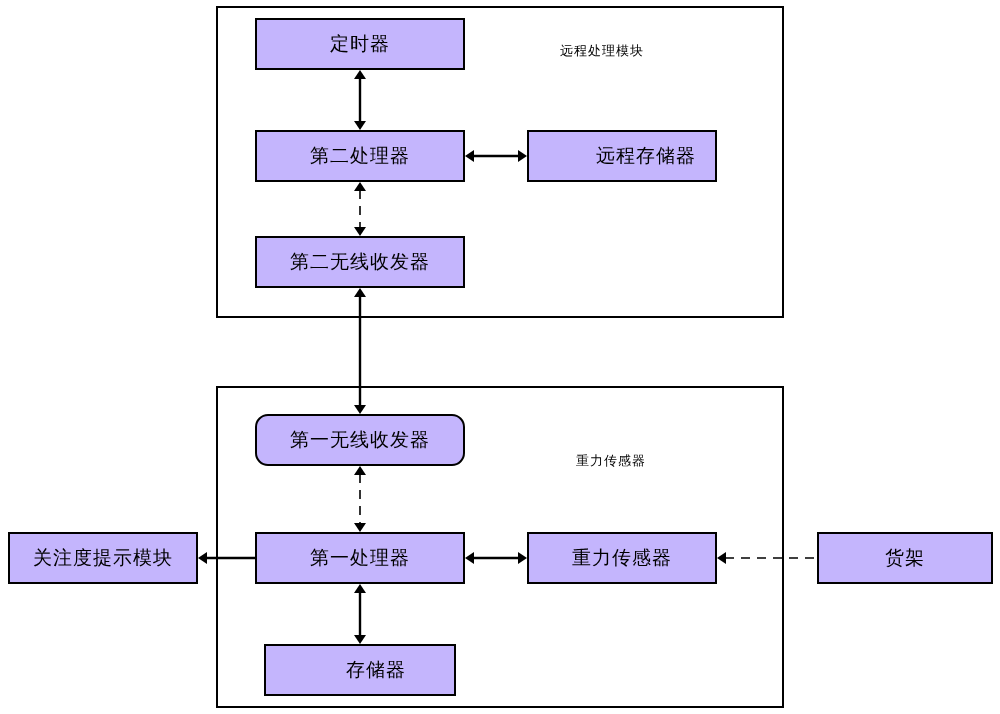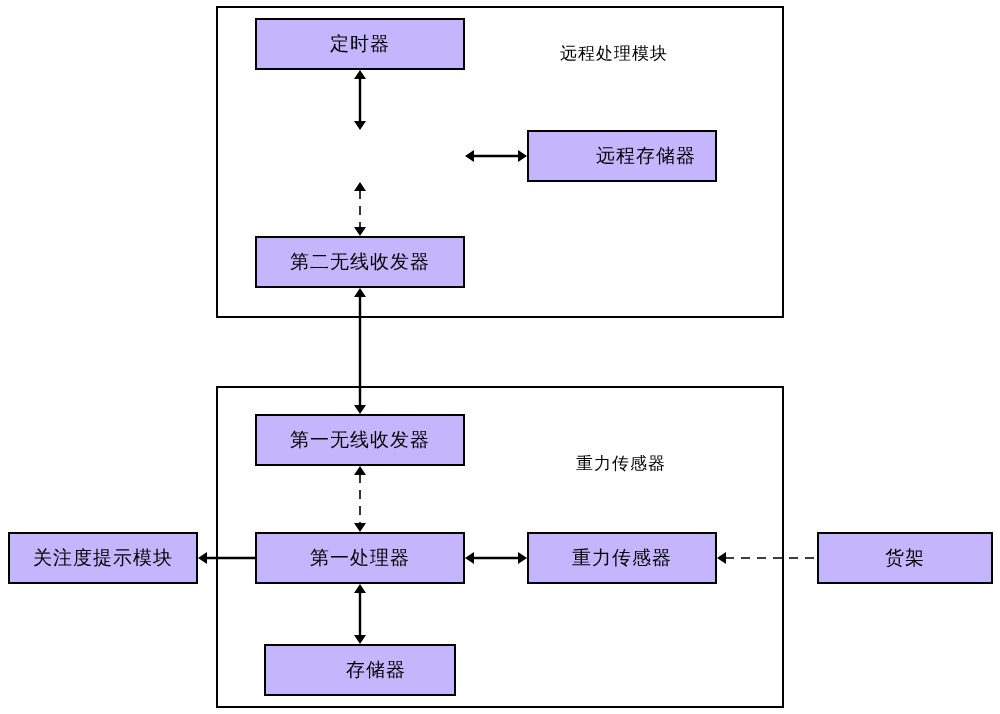--- a/index.html
+++ b/index.html
@@ -31,21 +31,21 @@
     display: flex;
     align-items: center;
     justify-content: center;
     font-size: 19px;
     color: #000000;
     letter-spacing: 1px;
     white-space: nowrap;
   }
   .group-label {
     position: absolute;
-    font-size: 17px;
+    font-size: 13px;
     color: #000000;
     letter-spacing: 1px;
     white-space: nowrap;
     background: transparent;
   }
   .conn {
     position: absolute;
   }
   .conn svg {
     display: block;
@@ -107,27 +107,30 @@
           <line x1="360" x2="360" y1="592" y2="636" stroke="#000000" stroke-width="2.4"></line>
           <polygon points="360,584 354,593 366,593" fill="#000000"></polygon>
           <polygon points="360,644 354,635 366,635" fill="#000000"></polygon>
         </g>
       </svg>
   </div>
 
   <div class="node" id="node-0" style="left: 255px; top: 18px; width: 210px; height: 52px;">
       <span>定时器</span>
     </div>
+  <div class="node" id="node-1" style="left: 255px; top: 130px; width: 210px; height: 52px;">
+      <span>第二处理器</span>
+    </div>
   <div class="node" id="node-2" style="left: 527px; top: 130px; width: 190px; height: 52px; padding-left: 48px;">
       <span>远程存储器</span>
     </div>
   <div class="node" id="node-3" style="left: 255px; top: 236px; width: 210px; height: 52px;">
       <span>第二无线收发器</span>
     </div>
-  <div class="node" id="node-4" style="left: 255px; top: 414px; width: 210px; height: 52px;">
+  <div class="node" id="node-4" style="left: 255px; top: 414px; width: 210px; height: 52px; border-radius: 13px;">
       <span>第一无线收发器</span>
     </div>
   <div class="node" id="node-5" style="left: 8px; top: 532px; width: 190px; height: 52px;">
       <span>关注度提示模块</span>
     </div>
   <div class="node" id="node-6" style="left: 255px; top: 532px; width: 210px; height: 52px;">
       <span>第一处理器</span>
     </div>
   <div class="node" id="node-7" style="left: 527px; top: 532px; width: 190px; height: 52px;">
       <span>重力传感器</span>

